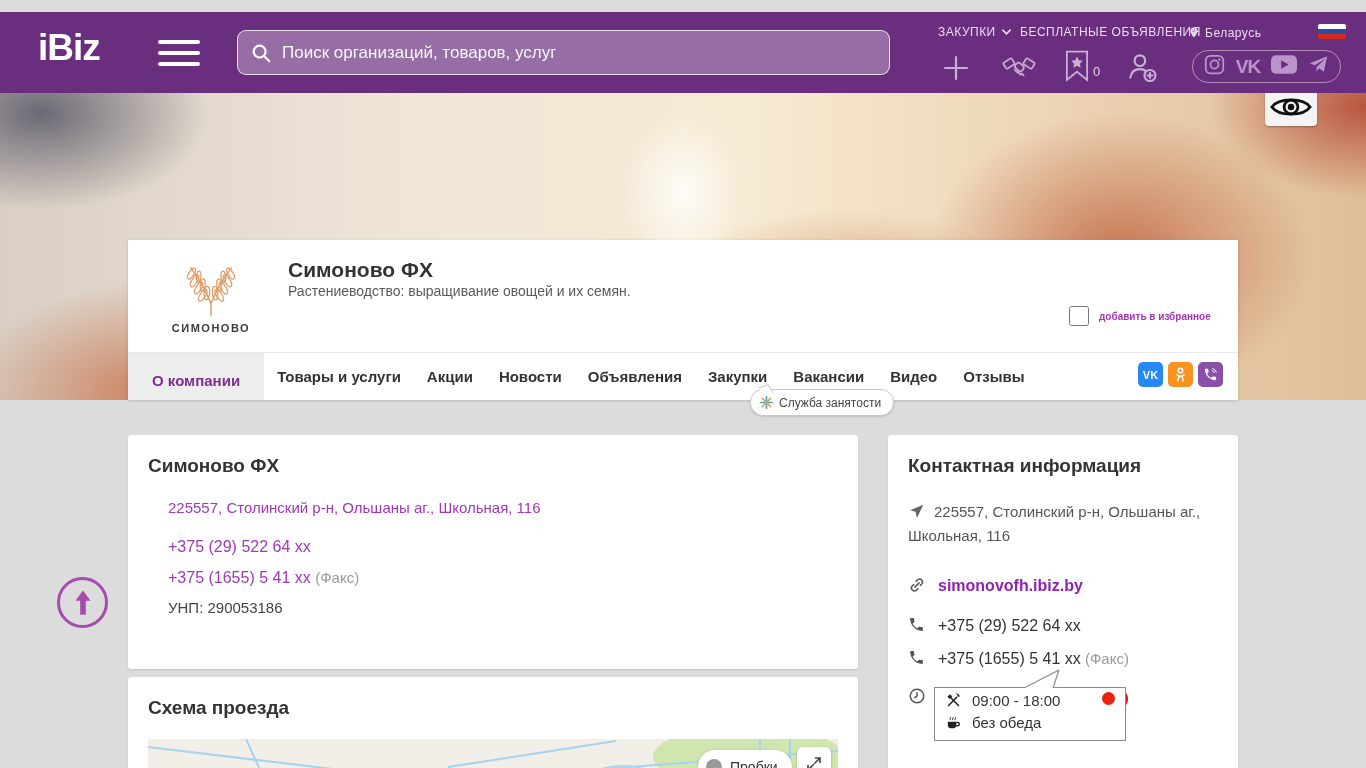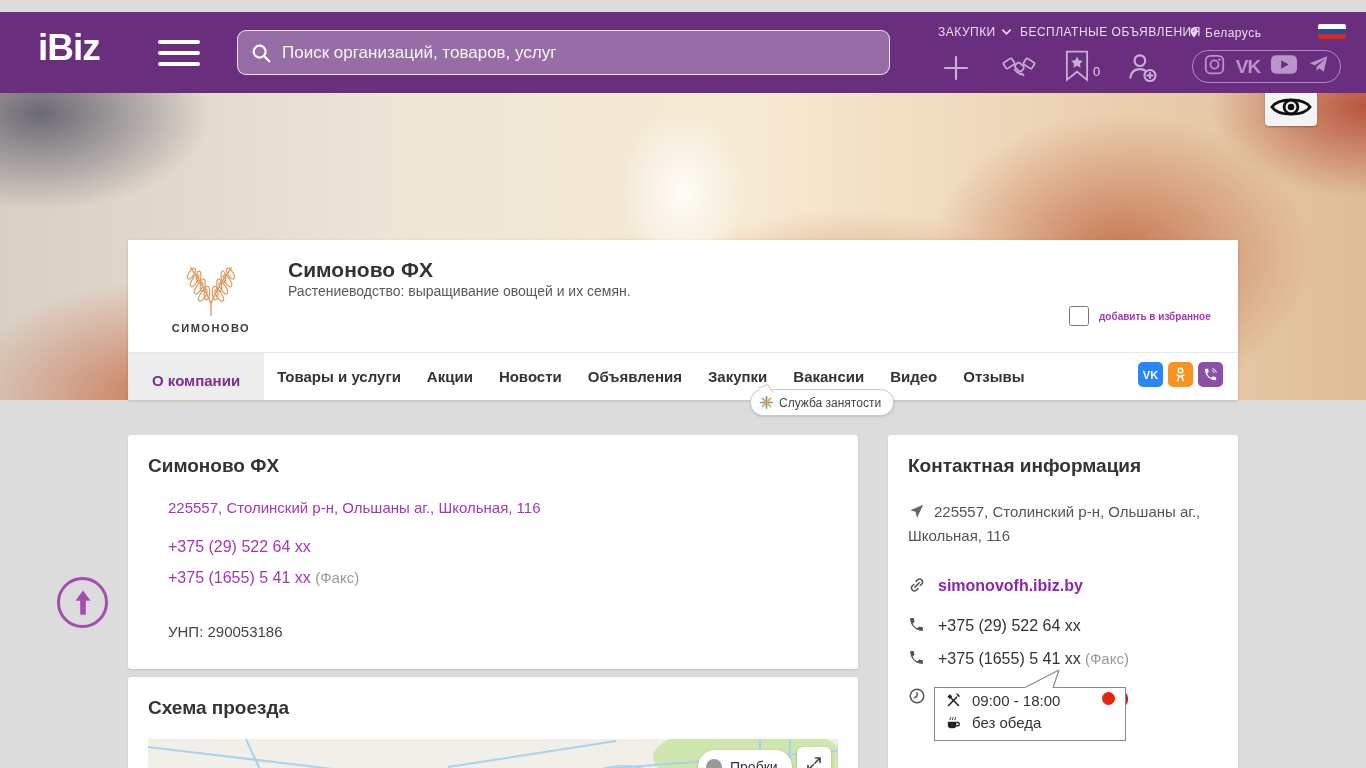--- a/index.html
+++ b/index.html
@@ -283,21 +283,21 @@
 
 <div class="card about-card">
   <h2>Симоново ФХ</h2>
   <div class="rows">
     <a class="link about-addr">225557, Столинский р-н, Ольшаны аг., Школьная, 116</a>
     <a class="link about-phone">+375 (29) 522 64 xx</a>
     <div class="about-phone" style="margin-bottom:0;">
       <a class="link" style="font-size:16px;">+375 (1655) 5 41 xx</a>
       <span class="gray-note">(Факс)</span>
     </div>
-    <div class="unp" style="margin-top:36px;">УНП: 290053186</div>
+    <div class="unp" style="margin-top:12px;">УНП: 290053186</div>
   </div>
 </div>
 
 <div class="card map-card">
   <h2>Схема проезда</h2>
   <div class="map-area">
     <svg width="690" height="130" viewBox="0 0 690 130">
       <ellipse cx="600" cy="18" rx="95" ry="32" fill="#cfe7ae"></ellipse>
       <ellipse cx="520" cy="55" rx="60" ry="26" fill="#e9e4d6"></ellipse>
       <g fill="none" stroke="#a8d2ee" stroke-width="2">

